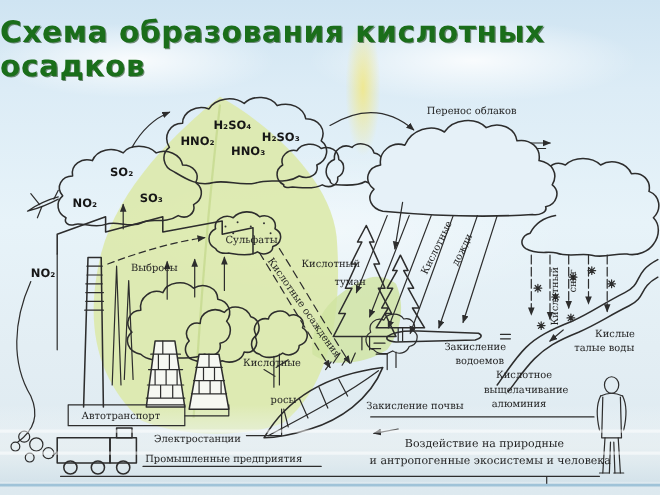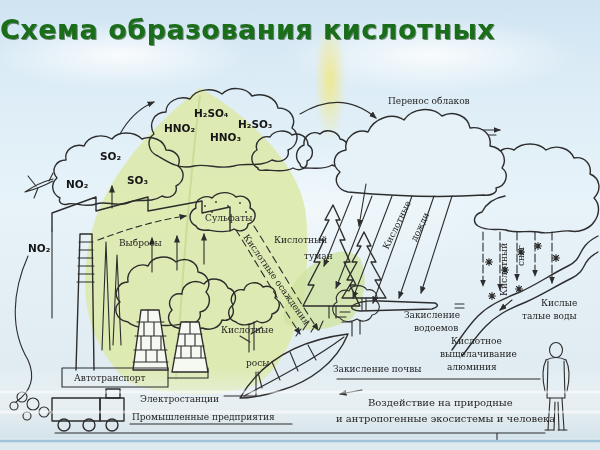--- a/index.html
+++ b/index.html
@@ -21,20 +21,21 @@
   .ink{stroke:#2d2d2d;fill:none;stroke-width:1.4;stroke-linecap:round;stroke-linejoin:round;}
   .thin{stroke-width:1.1;}
 </style>
 </head>
 <body>
 
 <div class="stage">
 
   <div class="title">
     <div>Схема образования кислотных</div>
+    <div>осадков</div>
   </div>
 
   <svg width="600" height="450" viewBox="0 0 600 450">
     <defs>
       <marker id="ah" markerWidth="9" markerHeight="8" refX="6.5" refY="3" orient="auto" markerUnits="userSpaceOnUse">
         <path d="M0,0 L7.5,3 L0,6 Z" fill="#2d2d2d"></path>
       </marker>
       <radialGradient id="soft" cx="50%" cy="50%" r="50%">
         <stop offset="0%" stop-color="#ffffff" stop-opacity="0.85"></stop>
         <stop offset="100%" stop-color="#ffffff" stop-opacity="0"></stop>

